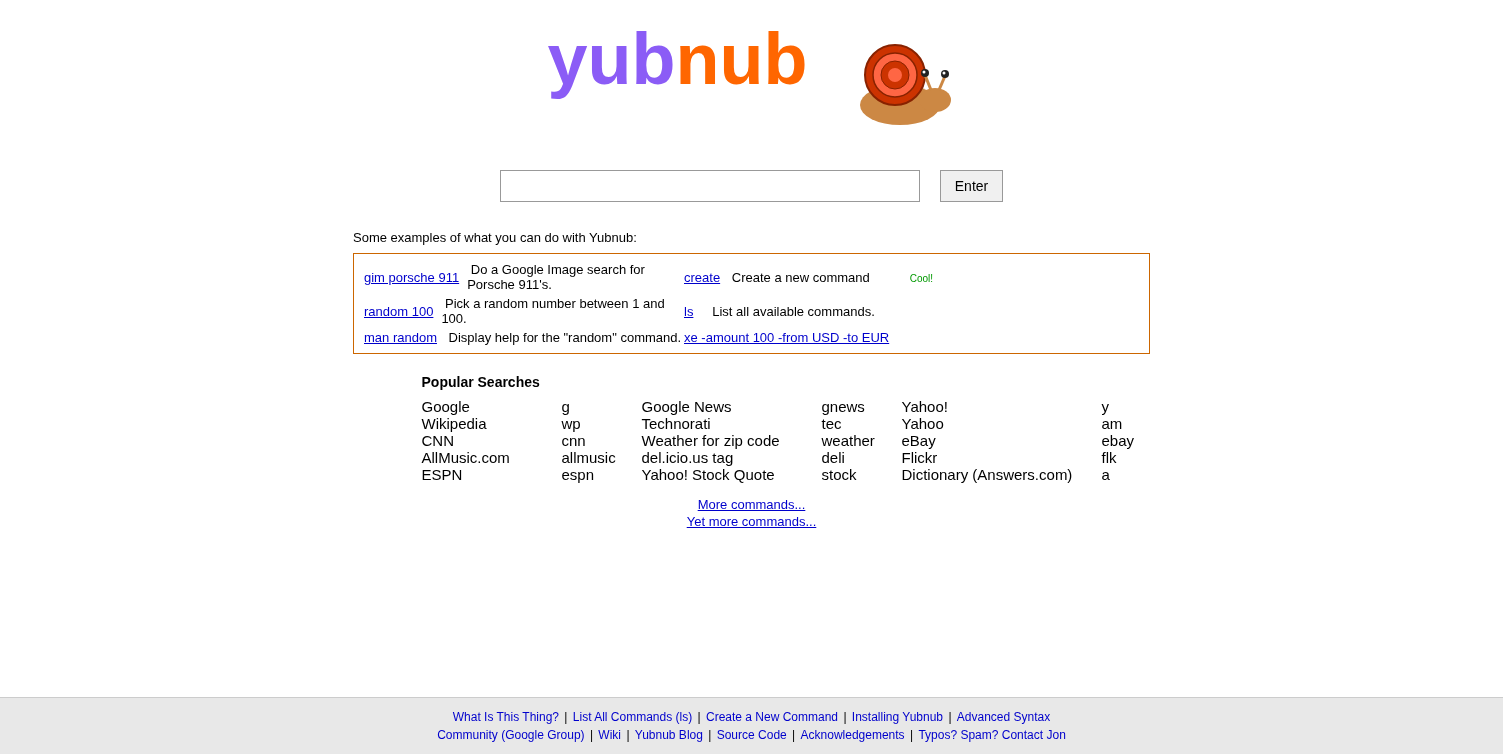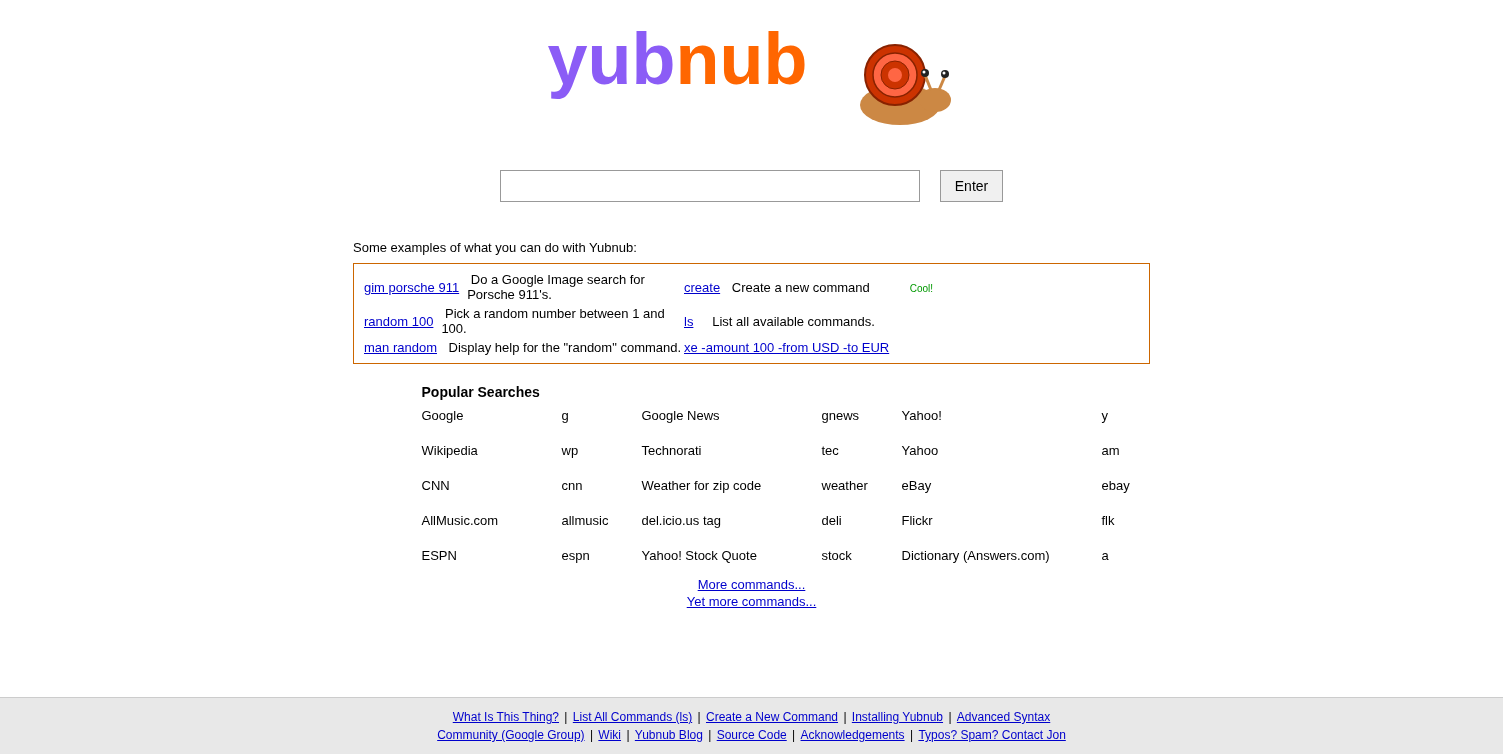--- a/index.html
+++ b/index.html
@@ -34,21 +34,21 @@
     .tagline {
       font-size: 22px;
       font-weight: bold;
       color: #000;
       margin-top: 4px;
     }
     .search-area {
       display: flex;
       align-items: center;
       gap: 20px;
-      margin-bottom: 38px;
+      margin-bottom: 28px;
     }
     .search-input {
       width: 420px;
       height: 32px;
       border: 1px solid #999;
       padding: 0 6px;
       font-size: 14px;
     }
     .enter-button {
       height: 32px;
@@ -99,22 +99,22 @@
       margin-top: 20px;
     }
     .popular-title {
       font-size: 14px;
       font-weight: bold;
       margin-bottom: 8px;
     }
     .popular-grid {
       display: grid;
       grid-template-columns: 140px 80px 180px 80px 200px 60px;
-      row-gap: 20px;
-      font-size: 13px;
+      row-gap: 0;
+      font-size: 15px;
     }
     .popular-grid span { color: #000; }
     .more-commands {
       text-align: center;
       margin-top: 14px;
     }
     .more-commands a, .more-commands span {
       color: #0000cc;
       text-decoration: underline;
       cursor: pointer;
@@ -124,21 +124,20 @@
     }
     .footer {
       background: #e8e8e8;
       padding: 12px 20px;
       text-align: center;
       font-size: 12px;
       border-top: 1px solid #ccc;
     }
     .footer a, .footer span.flink {
       color: #0000cc;
-      text-decoration: underline;
       cursor: pointer;
     }
     .footer-line {
       margin-bottom: 4px;
     }
     .footer-line:last-child { margin-bottom: 0; }
     .sep { color: #000; margin: 0 2px; }
     .logo-wrap {
       display: flex;
       align-items: center;

